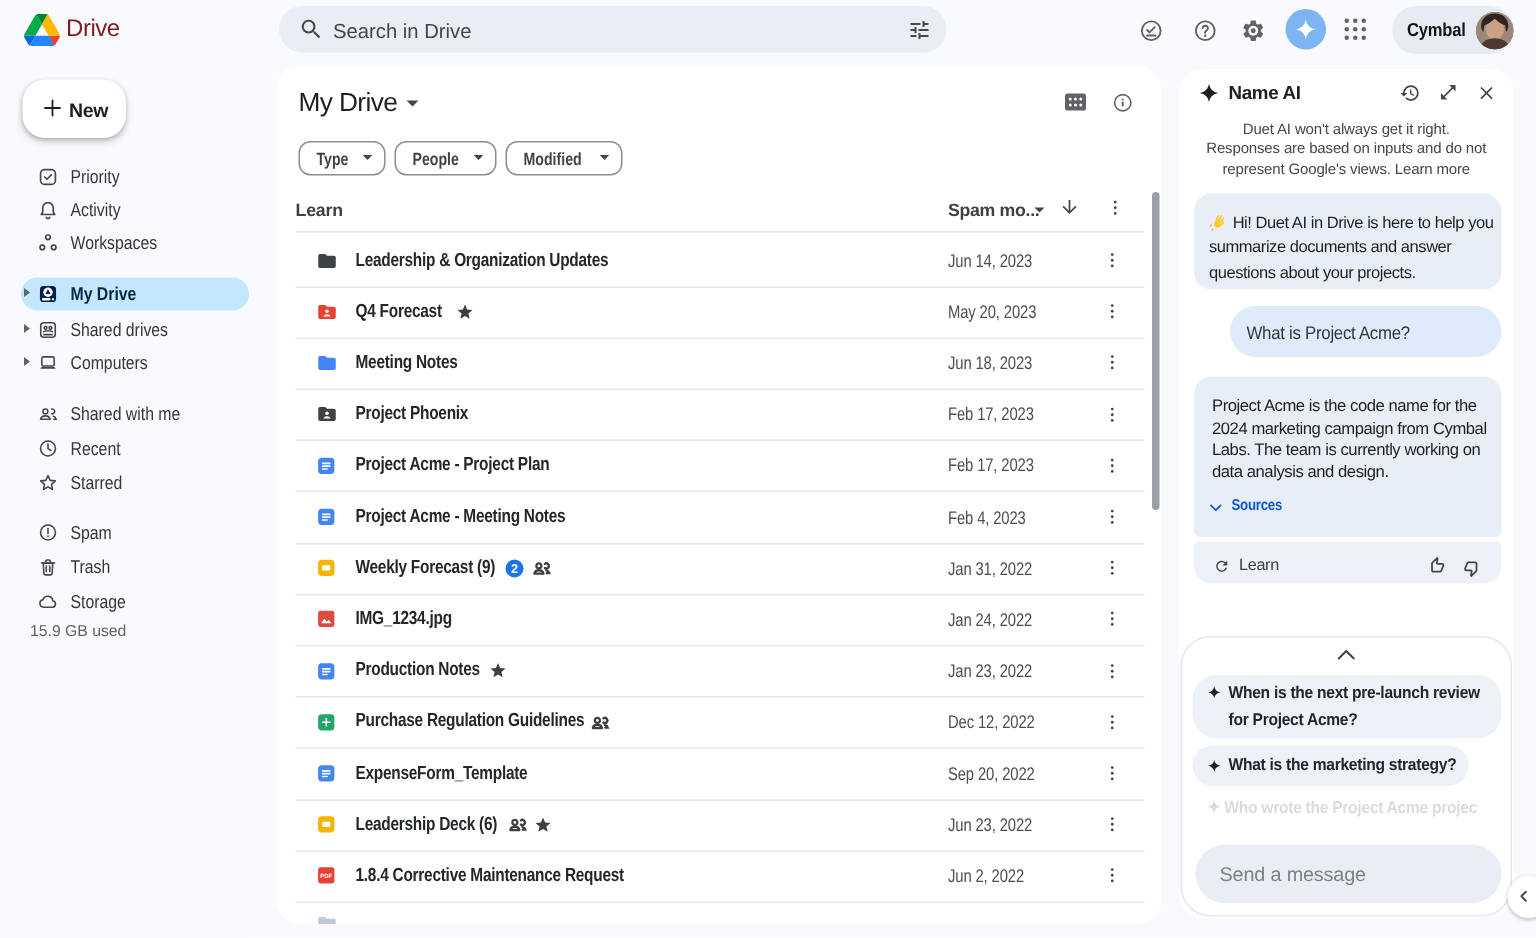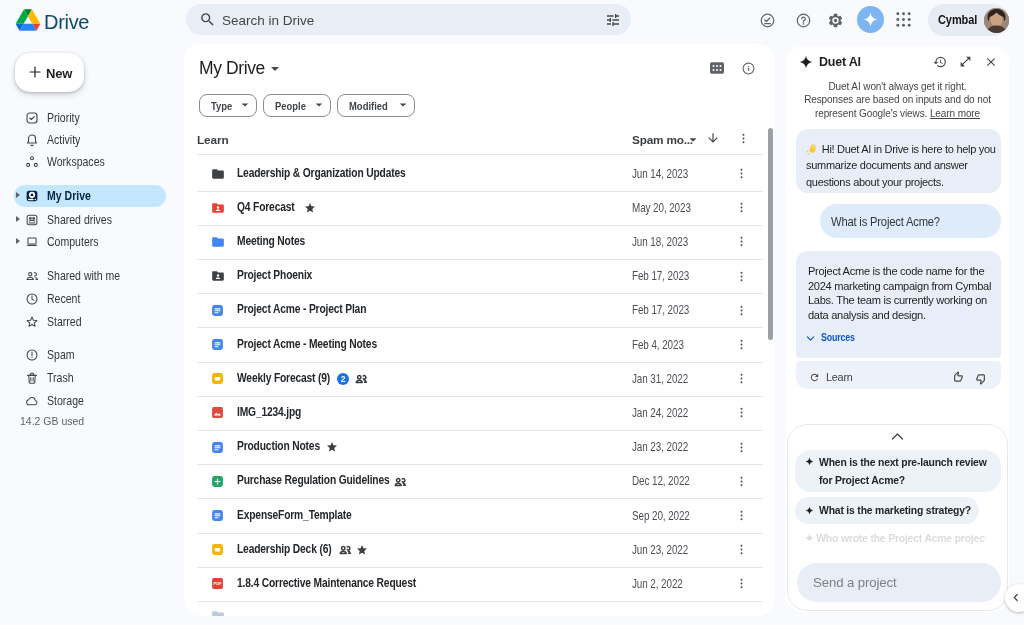--- a/index.html
+++ b/index.html
@@ -16,21 +16,21 @@
 <div class="a" style="left:16px;top:9px;width:24px;height:22px">
 <svg width="24" height="22" viewBox="0 0 87.3 78">
 <path d="M6.6 66.85l3.85 6.65c.8 1.4 1.95 2.5 3.3 3.3l13.75-23.8H0c0 1.55.4 3.1 1.2 4.5z" fill="#0066da"></path>
 <path d="M43.65 25L29.9 1.2c-1.35.8-2.5 1.9-3.3 3.3l-25.4 44A9.06 9.06 0 000 53h27.5z" fill="#00ac47"></path>
 <path d="M73.55 76.8c1.35-.8 2.5-1.9 3.3-3.3l1.6-2.75L86.1 57.5c.8-1.4 1.2-2.95 1.2-4.5H59.798l5.852 11.5z" fill="#ea4335"></path>
 <path d="M43.65 25L57.4 1.2C56.05.4 54.5 0 52.9 0H34.4c-1.6 0-3.15.45-4.5 1.2z" fill="#00832d"></path>
 <path d="M59.8 53H27.5L13.75 76.8c1.35.8 2.9 1.2 4.5 1.2h50.8c1.6 0 3.15-.45 4.5-1.2z" fill="#2684fc"></path>
 <path d="M73.4 26.5l-12.7-22c-.8-1.4-1.95-2.5-3.3-3.3L43.65 25 59.8 53h27.45c0-1.55-.4-3.1-1.2-4.5z" fill="#ffba00"></path>
 </svg>
 </div>
-<div class="a" style="left:44px;top:11px;font-size:20px;letter-spacing:-.3px;color:#0c4a6e">Drive</div>
+<div class="a" style="left:44px;top:11px;font-size:16px;letter-spacing:-.3px;color:#7f1d1d">Drive</div>
 
 <div class="a" style="left:186px;top:4px;width:445px;height:31px;border-radius:16px;background:#E9EEF6"></div>
 <svg class="ic" style="left:199px;top:11px" width="17" height="17" viewBox="0 0 24 24" fill="#444746">
     <path d="M15.5 14h-.79l-.28-.27A6.47 6.47 0 0016 9.5 6.5 6.5 0 109.5 16c1.61 0 3.09-.59 4.23-1.57l.27.28v.79l5 4.99L20.49 19l-4.99-5zm-6 0C7.01 14 5 11.99 5 9.5S7.01 5 9.5 5 14 7.01 14 9.5 11.99 14 9.5 14z"></path>
   </svg>
 <div class="a" style="left:222px;top:13px;font-size:13.5px;color:#444746">Search in Drive</div>
 <svg class="ic" style="left:605px;top:12px" width="16" height="16" viewBox="0 0 24 24" fill="#444746">
     <path d="M3 17v2h6v-2H3zM3 5v2h10V5H3zm10 16v-2h8v-2h-8v-2h-2v6h2zM7 9v2H3v2h4v2h2V9H7zm14 4v-2H11v2h10zm-6-4h2V7h4V5h-4V3h-2v6z"></path>
   </svg>
 
@@ -146,21 +146,21 @@
     <div class="a" style="left:25px;top:371.1px"><svg width="14" height="14" viewBox="0 0 24 24" fill="none" stroke="#444746" stroke-width="1.8">
         <path d="M6.5 7.5h11l-.8 12a1.6 1.6 0 01-1.6 1.5H8.9a1.6 1.6 0 01-1.6-1.5z"></path>
         <path d="M4.5 7.5h15M9.5 7.3V5.2c0-.7.5-1.2 1.2-1.2h2.6c.7 0 1.2.5 1.2 1.2v2.1" stroke-linecap="round"></path>
         <path d="M10 11v6M14 11v6" stroke-linecap="round"></path>
       </svg></div>
     <div class="a navlbl" style="left:47px;top:371.1px;">Trash</div>
     <div class="a" style="left:25px;top:393.9px"><svg width="14" height="14" viewBox="0 0 24 24" fill="none" stroke="#444746" stroke-width="1.8">
         <path d="M6.8 18.5a4.3 4.3 0 01-.6-8.5 5.9 5.9 0 0111.4 1.2 3.7 3.7 0 01-.4 7.3z" stroke-linejoin="round"></path>
       </svg></div>
     <div class="a navlbl" style="left:47px;top:393.9px;">Storage</div>
-    <div class="a" style="left:20px;top:415px;font-size:10.5px;color:#5f6368">14.2 GB used</div>
+    <div class="a" style="left:20px;top:415px;font-size:10.5px;color:#5f6368">15.9 GB used</div>
   </div>
 
 <div class="a" style="left:184px;top:44px;width:590px;height:572px;border-radius:16px;background:#fff"></div>
 
 <div class="a" style="left:199px;top:58px;font-size:17.5px;letter-spacing:-.4px;color:#1f1f1f">My Drive</div>
 <div class="a caret" style="left:271px;top:67px"></div>
 
 <svg class="ic" style="left:710px;top:62px" width="14" height="12" viewBox="0 0 16 13" fill="#5f6368">
     <rect x="0" y="0" width="16" height="13" rx="2"></rect>
     <g fill="#fff">
@@ -439,32 +439,32 @@
       </svg></div>
   </div>
 
 <div class="a" style="left:768px;top:128px;width:5px;height:212px;border-radius:3px;background:#9aa0a6"></div>
 
 <div class="a" style="left:786px;top:46px;width:223px;height:566px;border-radius:16px;background:#fff"></div>
 
 <svg class="ic" style="left:799px;top:55px" width="14" height="14" viewBox="0 0 24 24" fill="#1f1f1f">
     <path d="M12 1.2c.9 6.1 4.7 9.9 10.8 10.8-6.1.9-9.9 4.7-10.8 10.8-.9-6.1-4.7-9.9-10.8-10.8C7.3 11.1 11.1 7.3 12 1.2z"></path>
   </svg>
-<div class="a" style="left:819px;top:55px;font-size:12.5px;font-weight:bold;letter-spacing:-.2px;color:#1f1f1f">Duet AI</div>
+<div class="a" style="left:819px;top:55px;font-size:12.5px;font-weight:bold;letter-spacing:-.2px;color:#1f1f1f">Name AI</div>
 <svg class="ic" style="left:933px;top:55px" width="14" height="14" viewBox="0 0 24 24" fill="#444746">
     <path d="M13 3a9 9 0 00-9 9H1l3.89 3.89.07.14L9 12H6a7 7 0 117 7c-1.93 0-3.68-.79-4.94-2.06l-1.42 1.42A8.95 8.95 0 0013 21a9 9 0 000-18zm-1 5v5l4.28 2.54.72-1.21-3.5-2.08V8H12z"></path>
   </svg>
 <svg class="ic" style="left:959px;top:55px" width="13" height="13" viewBox="0 0 24 24" fill="#444746">
     <path d="M21 11V3h-8l3.29 3.29-10 10L3 13v8h8l-3.29-3.29 10-10L21 11z"></path>
   </svg>
 <svg class="ic" style="left:984px;top:55px" width="14" height="14" viewBox="0 0 24 24" fill="#444746">
     <path d="M19 6.41L17.59 5 12 10.59 6.41 5 5 6.41 10.59 12 5 17.59 6.41 19 12 13.41 17.59 19 19 17.59 13.41 12z"></path>
   </svg>
 
-<div class="a" style="left:786px;top:80px;width:223px;text-align:center;font-size:10px;letter-spacing:-.1px;line-height:13.4px;color:#444746">Duet AI won't always get it right.<br>Responses are based on inputs and do not<br>represent Google's views. <span style="text-decoration:underline">Learn more</span></div>
+<div class="a" style="left:786px;top:80px;width:223px;text-align:center;font-size:10px;letter-spacing:-.1px;line-height:13.4px;color:#444746">Duet AI won't always get it right.<br>Responses are based on inputs and do not<br>represent Google's views. <span style="">Learn more</span></div>
 
 <div class="a" style="left:796px;top:129px;width:205px;height:64px;border-radius:12px;background:#E8EEF7"></div>
 <div class="a" style="left:806px;top:141px;width:196px;font-size:11px;letter-spacing:-.3px;line-height:16.3px;color:#1f1f1f;white-space:nowrap"><svg width="13" height="13" viewBox="0 0 24 24" style="vertical-align:-2.5px">
       <path d="M7 11c1-3 2-6 4-9 .8.5 1.2 1.5.8 2.8L10 10l5-8c.9.4 1.3 1.5.9 2.6l-3 6.5 5-6c.9.5 1.1 1.6.4 2.7L14 14l4-3.5c.8.7.8 1.8 0 2.8-2.5 3.2-5 5.2-8 4.7-3.2-.6-4.5-3.4-3-7z" fill="#FFCA28"></path>
       <path d="M3.2 14.5c-1 .2-1.7 1-1.9 2M5.2 19.8c-.9.4-1.4 1.1-1.5 2" stroke="#F9A825" stroke-width="1.3" fill="none" stroke-linecap="round"></path>
     </svg> Hi! Duet AI in Drive is here to help you<br>summarize documents and answer<br>questions about your projects.</div>
 
 <div class="a" style="left:820px;top:204px;width:181px;height:34px;border-radius:17px;background:#DDEBFB"></div>
 <div class="a" style="left:831px;top:215px;font-size:12.2px;letter-spacing:-.2px;color:#32373c;transform:scaleX(.92);transform-origin:0 50%">What is Project Acme?</div>
 
@@ -496,18 +496,18 @@
     <path d="M12 1.2c.9 6.1 4.7 9.9 10.8 10.8-6.1.9-9.9 4.7-10.8 10.8-.9-6.1-4.7-9.9-10.8-10.8C7.3 11.1 11.1 7.3 12 1.2z"></path>
   </svg>
 <div class="a" style="left:819px;top:454px;font-size:11.3px;letter-spacing:-.2px;line-height:17.8px;font-weight:bold;color:#23272b;white-space:nowrap;transform:scaleX(.92);transform-origin:0 50%">When is the next pre-launch review<br>for Project Acme?</div>
 <div class="a" style="left:795px;top:497px;width:184px;height:27px;border-radius:14px;background:#EDF1F8"></div>
 <svg class="ic" style="left:805px;top:506px" width="9" height="9" viewBox="0 0 24 24" fill="#1f1f1f">
     <path d="M12 1.2c.9 6.1 4.7 9.9 10.8 10.8-6.1.9-9.9 4.7-10.8 10.8-.9-6.1-4.7-9.9-10.8-10.8C7.3 11.1 11.1 7.3 12 1.2z"></path>
   </svg>
 <div class="a" style="left:819px;top:504px;font-size:11.3px;letter-spacing:-.2px;font-weight:bold;color:#23272b;transform:scaleX(.92);transform-origin:0 50%">What is the marketing strategy?</div>
 <div class="a" style="left:805px;top:532px;font-size:11.3px;letter-spacing:-.2px;font-weight:bold;color:#1f1f1f;transform:scaleX(.92);transform-origin:0 50%;opacity:.16;white-space:nowrap;width:196px;overflow:hidden">✦ Who wrote the Project Acme project</div>
 <div class="a" style="left:797px;top:563px;width:204px;height:39px;border-radius:20px;background:#E9EEF6"></div>
-<div class="a" style="left:813px;top:575px;font-size:13.2px;letter-spacing:-.1px;color:#7a8188">Send a project</div>
+<div class="a" style="left:813px;top:575px;font-size:13.2px;letter-spacing:-.1px;color:#7a8188">Send a message</div>
 
 <div class="a" style="left:1005px;top:584px;width:28px;height:28px;border-radius:50%;background:#fff;box-shadow:0 1px 3px rgba(60,64,67,.35)"></div>
 <svg class="ic" style="left:1010px;top:591px" width="12" height="13" viewBox="0 0 24 24" fill="none" stroke="#444746" stroke-width="2.4" stroke-linecap="round" stroke-linejoin="round">
     <path d="M14.5 6l-6 6 6 6"></path>
   </svg>
 
 </body></html>

